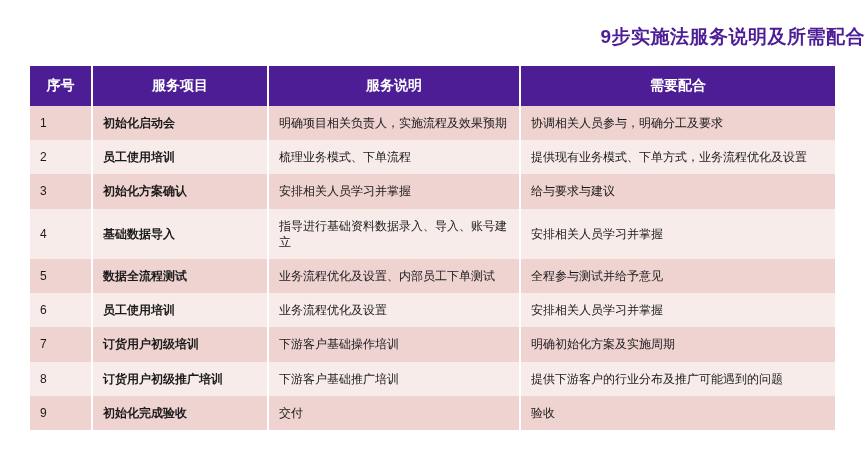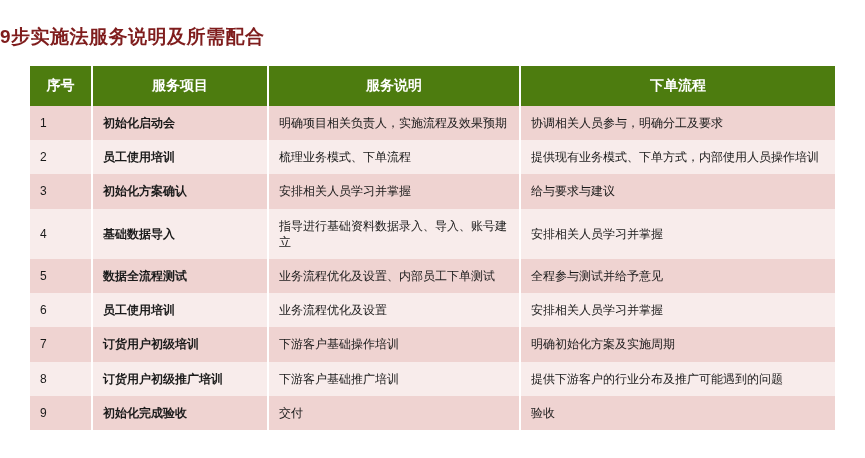--- a/index.html
+++ b/index.html
@@ -13,38 +13,38 @@
     font-family: "Liberation Sans", sans-serif;
     overflow: hidden;
   }
   .page {
     position: relative;
     width: 865px;
     height: 458px;
     box-sizing: border-box;
   }
   .title {
-    text-align: left;
-    color: #7f1d1d;
+    text-align: right;
+    color: #4c1d95;
     font-size: 19px;
     font-weight: bold;
     letter-spacing: 0.5px;
     padding-top: 24px;
     padding-bottom: 16px;
   }
   .table-wrap {
     margin: 0 30px;
   }
   table.matrix {
     width: 805px;
     border-collapse: collapse;
     table-layout: fixed;
   }
   table.matrix thead th {
-    background: #4d7c0f;
+    background: #4c1d95;
     color: #ffffff;
     font-size: 14px;
     font-weight: bold;
     text-align: center;
     padding: 11px 6px;
     border-right: 2px solid #ffffff;
     vertical-align: middle;
   }
   table.matrix thead th:last-child {
     border-right: none;
@@ -97,35 +97,35 @@
         <col class="c-no">
         <col class="c-item">
         <col class="c-desc">
         <col class="c-need">
       </colgroup>
       <thead>
         <tr>
           <th>序号</th>
           <th>服务项目</th>
           <th>服务说明</th>
-          <th>下单流程</th>
+          <th>需要配合</th>
         </tr>
       </thead>
       <tbody>
         <tr class="row-odd">
           <td class="col-no">1</td>
           <td class="col-item">初始化启动会</td>
           <td class="col-desc">明确项目相关负责人，实施流程及效果预期</td>
           <td class="col-need">协调相关人员参与，明确分工及要求</td>
         </tr>
         <tr class="row-even">
           <td class="col-no">2</td>
           <td class="col-item">员工使用培训</td>
           <td class="col-desc">梳理业务模式、下单流程</td>
-          <td class="col-need">提供现有业务模式、下单方式，内部使用人员操作培训</td>
+          <td class="col-need">提供现有业务模式、下单方式，业务流程优化及设置</td>
         </tr>
         <tr class="row-odd">
           <td class="col-no">3</td>
           <td class="col-item">初始化方案确认</td>
           <td class="col-desc">安排相关人员学习并掌握</td>
           <td class="col-need">给与要求与建议</td>
         </tr>
         <tr class="row-even">
           <td class="col-no">4</td>
           <td class="col-item">基础数据导入</td>

